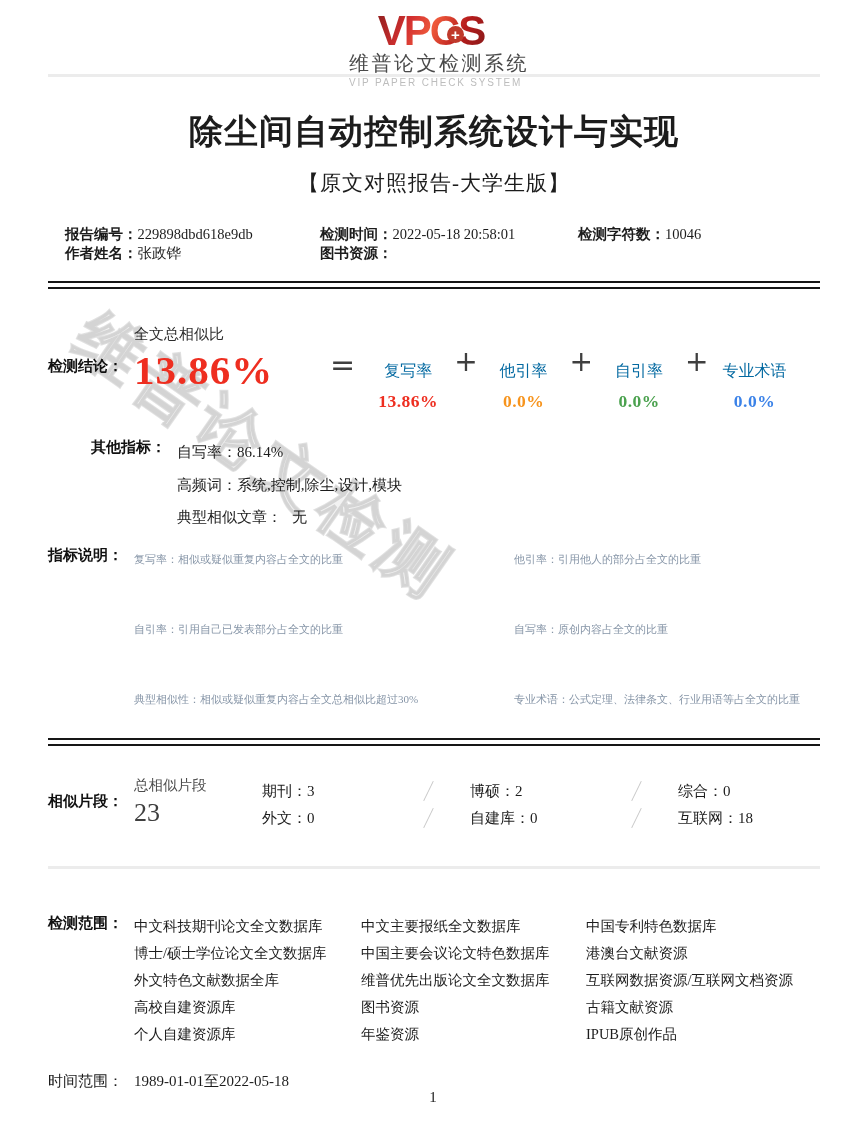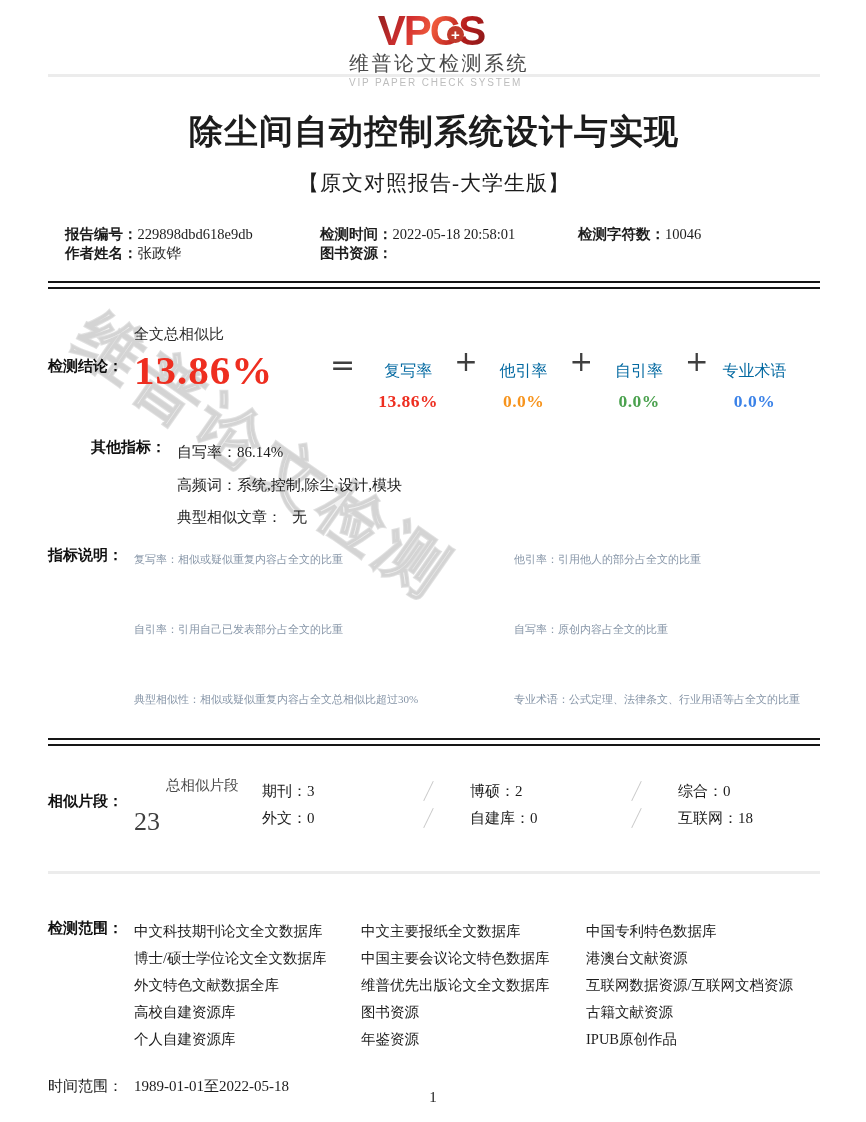--- a/index.html
+++ b/index.html
@@ -84,22 +84,22 @@
   .other-gap { display:inline-block; width:10px; }
 
   
   .sec-desc { margin-top:12px; }
   .desc-grid { display:grid; grid-template-columns:336px 1fr; font-size:11px; line-height:26px;gap:44px; }
 
   
   .sec-frag { padding-top:30px; padding-bottom:34px; }
   .sec-frag .section-label { padding-top:16px; }
   .total-frag { width:215px; }
-  .total-frag-label { font-size:14.5px; color:#4c4c4c;margin-left:32px; }
-  .total-frag-value { font-size:26px; color:#3f3f3f; margin-top:12px; }
+  .total-frag-label { font-size:14.5px; color:#4c4c4c; }
+  .total-frag-value { font-size:26px; color:#3f3f3f; margin-top:3px; }
   .frag-rows { padding-top:2px; }
   .frag-row { display:flex; align-items:center; height:27px; font-size:15px;gap:24px; }
   .frag-cell { width:142px; }
   .frag-div { width:1px; height:22px; background:#c9c9c9; transform:rotate(26deg); margin-right:17px; }
 
   
   .sec-scope { margin-top:44px; }
   .sec-scope .section-label { padding-top:1px; }
   .scope-grid { display:grid; grid-template-columns:227px 225px 1fr; font-size:14.5px; line-height:27px; }
 

